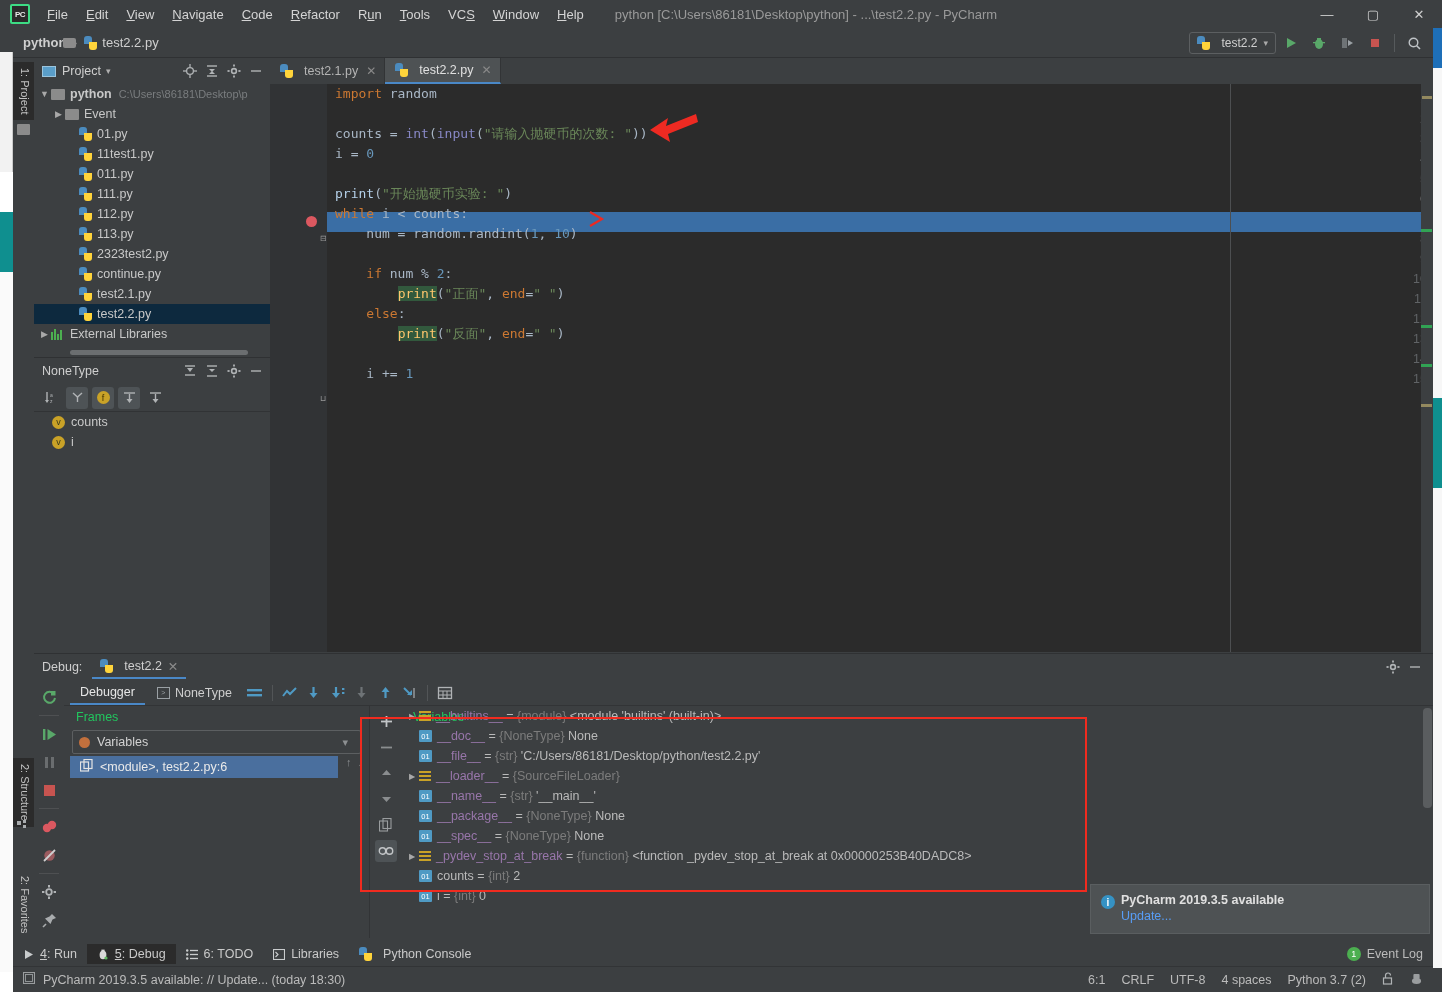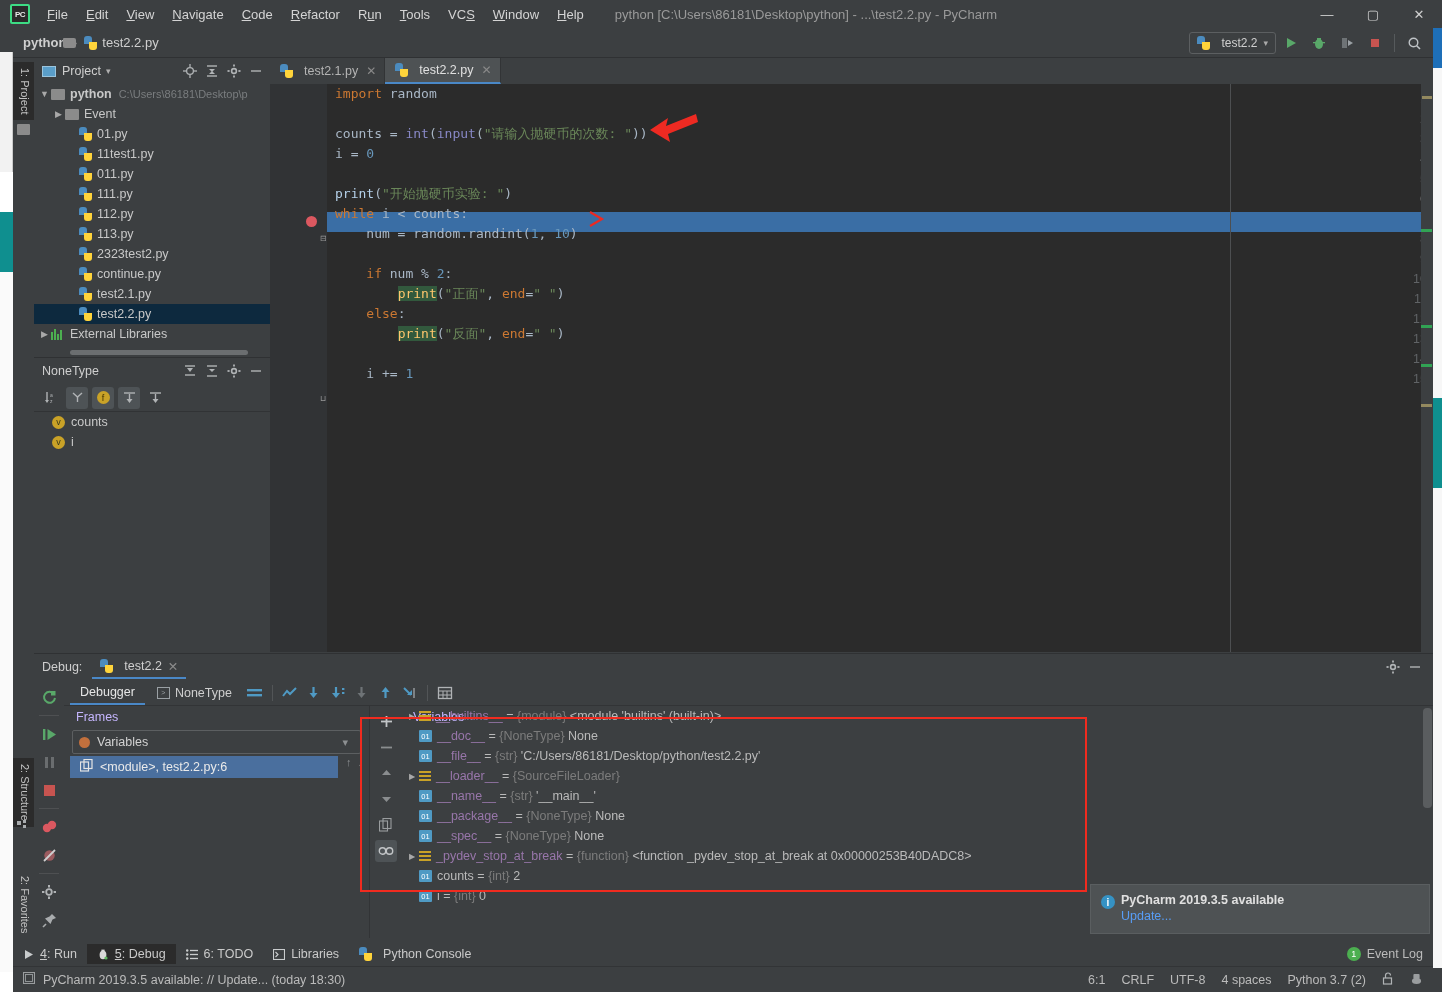--- a/index.html
+++ b/index.html
@@ -124,21 +124,21 @@
   .dbtn { width:26px;height:26px;display:flex;align-items:center;justify-content:center;}
   .hr-s { width:20px;height:1px;background:#4e5052;margin:3px 0;}
   .dbg-body { position:absolute; left:30px; top:26px; right:0; bottom:0; }
   .dtabs { height:26px; display:flex; align-items:center; gap:2px; padding-left:6px; border-bottom:1px solid #323436;}
   .dtab { padding:4px 10px; font-size:12.5px; color:#cfcfcf; }
   .dtab.active { border-bottom:2px solid #4a88c7; color:#e6e6e6;}
   .dtab.ic { display:flex;align-items:center;gap:5px;}
   .dtoolsep{width:1px;height:16px;background:#525557;margin:0 4px;}
   .ticon { width:22px;height:22px;display:flex;align-items:center;justify-content:center;}
   .frames { position:absolute; left:0; top:26px; width:306px; bottom:0; border-right:1px solid #323436;}
-  .sect-title{height:22px;display:flex;align-items:center;padding-left:12px;font-size:12.5px;color:#c4b5fd;}
+  .sect-title{height:22px;display:flex;align-items:center;padding-left:12px;font-size:12.5px;color:#22c55e;}
   .thread-sel { margin:2px 8px; height:24px; border:1px solid #5c5f61; border-radius:2px; display:flex;
       align-items:center; padding:0 6px; gap:7px; font-size:12.5px; color:#d2d2d2; background:#3c3f41;}
   .thread-dot{width:11px;height:11px;border-radius:50%;background:#c2703d;}
   .frame-row{height:22px;display:flex;align-items:center;gap:7px;padding-left:10px;margin:2px 6px 0 6px;
       background:#4a6f9e; color:#eaeaea; font-size:12.5px;}
   .fup{margin-left:auto;display:flex;gap:4px;padding-right:6px;color:#8d9092;}
   .varsp { position:absolute; left:307px; top:26px; right:0; bottom:0; }
   .vars-left { position:absolute; left:0; top:0; width:30px; bottom:0; display:flex;flex-direction:column;
       align-items:center; padding-top:4px; gap:4px;}
   .vbtn{width:22px;height:22px;display:flex;align-items:center;justify-content:center;color:#a9acae;}

